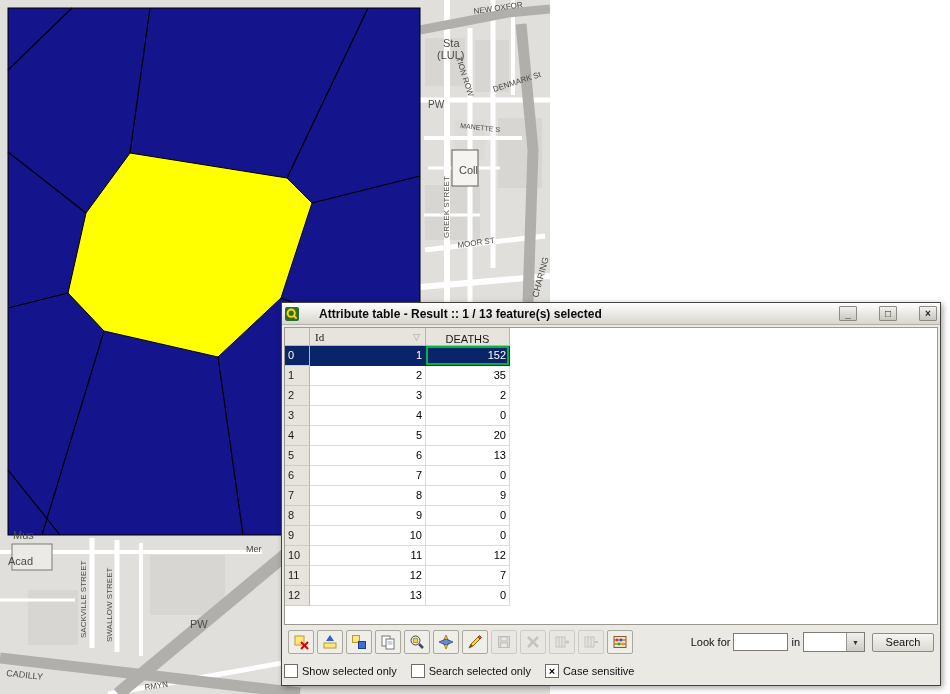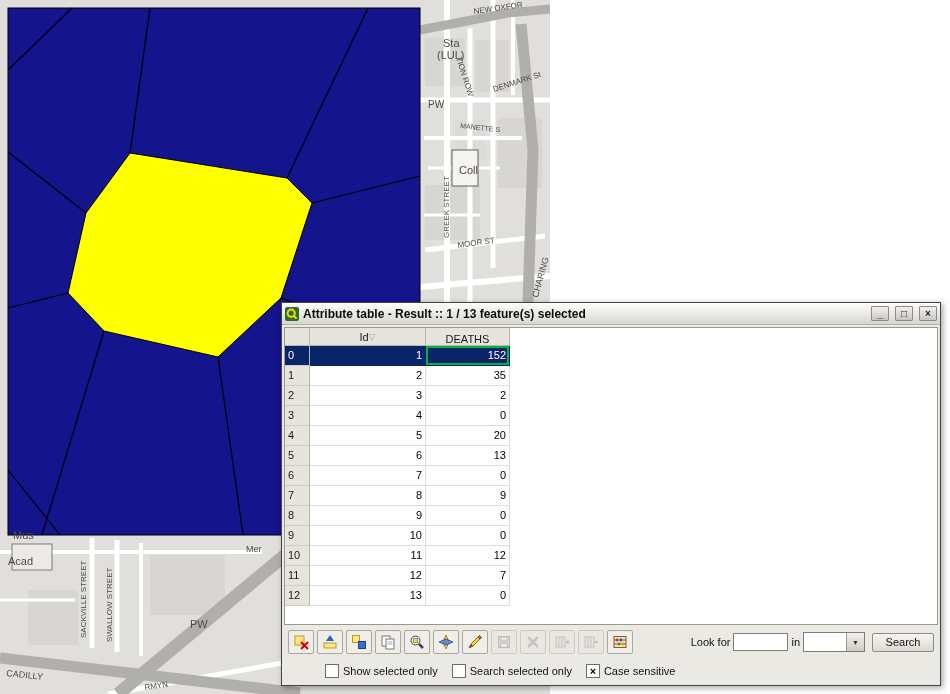--- a/index.html
+++ b/index.html
@@ -13,21 +13,21 @@
   
   #dialog{
     position:absolute;left:281px;top:302px;width:660px;height:384px;
     box-sizing:border-box;background:#ebe9e3;border:1px solid #45433e;
     box-shadow:2px 2px 6px rgba(0,0,0,.35);
     display:flex;flex-direction:column;font-size:11px;color:#111;
   }
   .titlebar{
     flex:0 0 21px;background:linear-gradient(#fefefe,#d8d5ce);
     border-bottom:1px solid #b5b2aa;display:flex;align-items:center;
-    padding:0 3px;gap:4px;
+    padding:0 3px;gap:20px;
   }
   .appicon{width:14px;height:14px;display:inline-flex;}
   .title{flex:1;font-size:12px;font-weight:bold;color:#0b0b0b;white-space:nowrap;overflow:hidden;}
   .winbtn{
     width:18px;height:15px;margin-left:2px;padding:0;
     background:linear-gradient(#f2f1ee,#c9c6bf);border:1px solid #8e8b84;border-radius:1px;
     font-size:10px;line-height:12px;font-weight:bold;color:#222;text-align:center;
     font-family:"Liberation Sans",sans-serif;
   }
   
@@ -35,21 +35,21 @@
     flex:1;margin:2px;background:#fff;border:1px solid #9b988f;
     position:relative;overflow:hidden;font-size:11px;
   }
   .thead{display:flex;}
   .hcell{
     height:18px;box-sizing:border-box;background:#e7e4dd;
     border-right:1px solid #b9b6ae;border-bottom:1px solid #b9b6ae;
     display:flex;align-items:center;font-size:11px;color:#1a1a1a;
   }
   .corner{width:25px;}
-  .h-id{width:116px;padding:0 5px;justify-content:center;}
+  .h-id{width:116px;padding:0 5px;justify-content:space-between;font-family:Liberation Serif, serif;}
   .h-deaths{width:84px;justify-content:center;align-items:flex-end;}
   .sortglyph{color:#a3a099;font-size:9px;}
   .trow{display:flex;}
   .rh{
     width:25px;height:20px;box-sizing:border-box;background:#e7e4dd;color:#1a1a1a;
     border-right:1px solid #b9b6ae;border-bottom:1px solid #cfccc5;
     padding-left:3px;line-height:19px;
   }
   .cell{
     height:20px;box-sizing:border-box;line-height:19px;color:#000;
@@ -77,21 +77,21 @@
   .combo .arrowbtn{
     width:17px;background:linear-gradient(#f2f1ee,#cecbc4);border-left:1px solid #9b988f;
     display:flex;align-items:center;justify-content:center;font-size:7px;color:#333;
   }
   .btn{
     height:19px;background:linear-gradient(#f6f5f2,#dcd9d2);border:1px solid #8e8b84;border-radius:2px;
     font-size:11px;color:#111;padding:0 10px;font-family:"Liberation Sans",sans-serif;
   }
   .search-btn{min-width:62px;margin-left:4px;}
   
-  .footer{flex:0 0 28px;display:flex;align-items:center;padding:0 12px;gap:0;margin-left:31px;}
+  .footer{flex:0 0 28px;display:flex;align-items:center;padding:0 2px;gap:0;}
   #footer-checks{display:flex;gap:14px;}
   .chk{display:flex;align-items:center;gap:4px;}
   .box{
     width:12px;height:12px;background:#fff;border:1px solid #6f6c64;
     display:flex;align-items:center;justify-content:center;
     font-size:11px;font-weight:bold;line-height:1;color:#000;
   }
   .footer-buttons{margin-left:auto;display:flex;gap:5px;}
   .btn.advanced{min-width:96px;}
   .btn.help{min-width:86px;}

